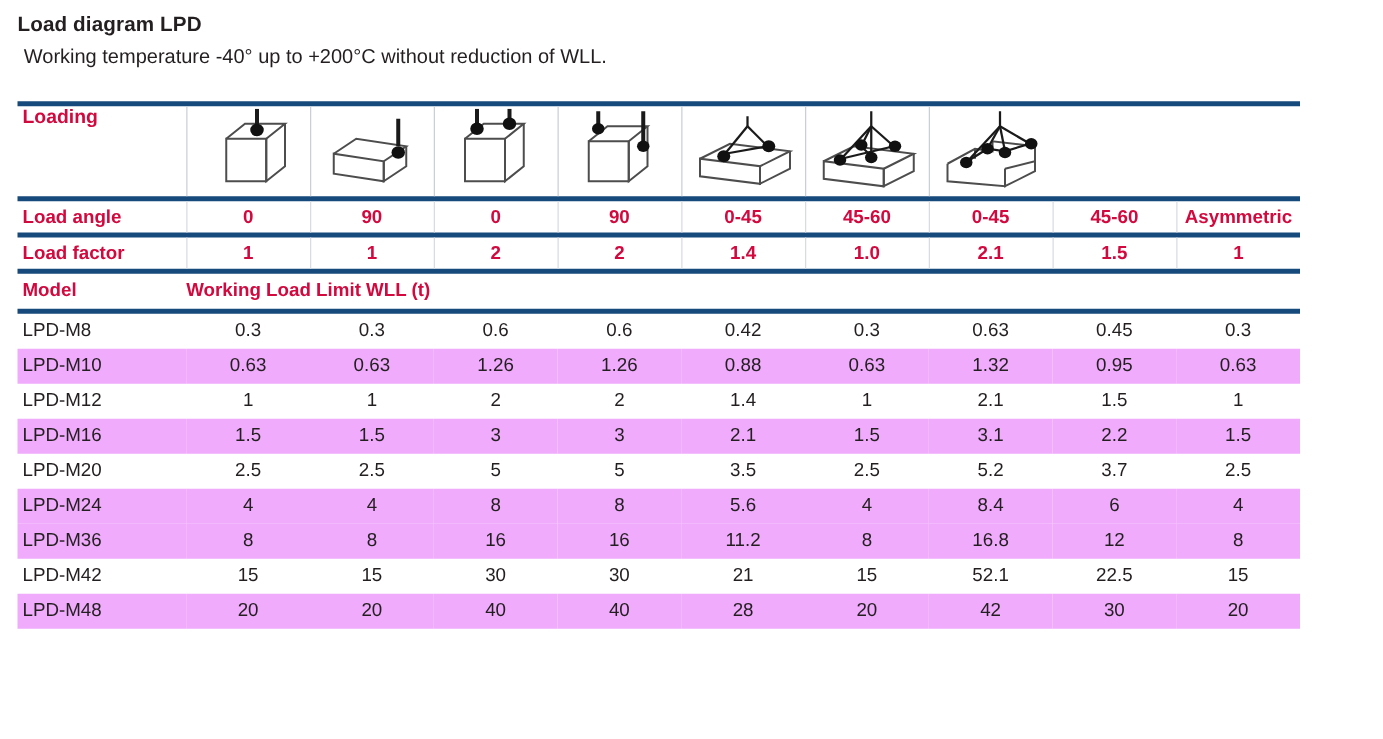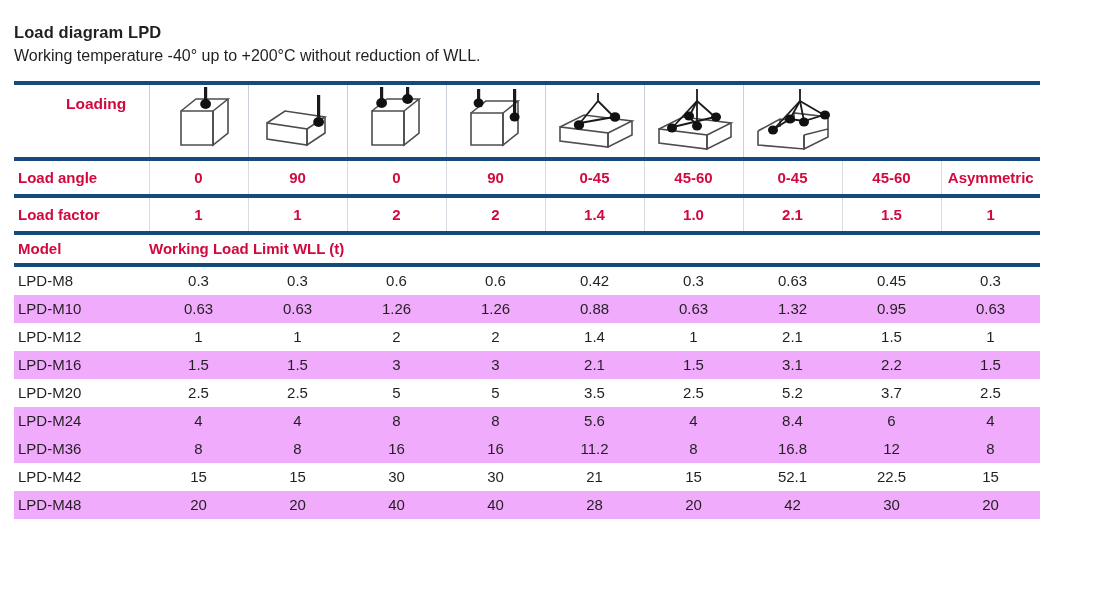--- a/index.html
+++ b/index.html
@@ -22,28 +22,28 @@
     box-sizing: border-box;
     padding: 10px 0 0 14px;
   }
 
   
   .doc-title {
     font-size: 16.5px;
     font-weight: bold;
     color: #231f20;
     letter-spacing: 0.1px;
-    margin: 12px 0 3px 0;
+    margin: 0 0 3px 0;
     line-height: 1.25;
   }
   .doc-subtitle {
     font-size: 16px;
     font-weight: normal;
     color: #231f20;
-    margin: 0;
+    margin: 5px;
     line-height: 1.3;
   }
 
   
   .lpd-table {
     position: absolute;
     left: 14px;
     top: 81px;
     width: 1026px;
     border-collapse: collapse;
@@ -86,35 +86,34 @@
   .loading-row td.label-cell {
     text-align: left;
     padding-left: 4px;
     vertical-align: top;
   }
   .loading-label {
     color: #d2093f;
     font-weight: bold;
     font-size: 15.5px;
     display: inline-block;
-    padding-top: 10px;
-    margin-left: 48px;
+    padding-top: 0;
   }
   .icon-box {
     display: inline-block;
     line-height: 0;
   }
 
   
   .hdr-row td {
     color: #d2093f;
     font-weight: bold;
     font-size: 15px;
     text-align: center;
-    height: 33px;
+    height: 25px;
     line-height: 25px;
     white-space: nowrap;
   }
   .hdr-row td.label-cell {
     text-align: left;
     padding-left: 4px;
   }
   .hdr-row td.sep {
     border-left: 1px solid #d7dbe2;
   }

